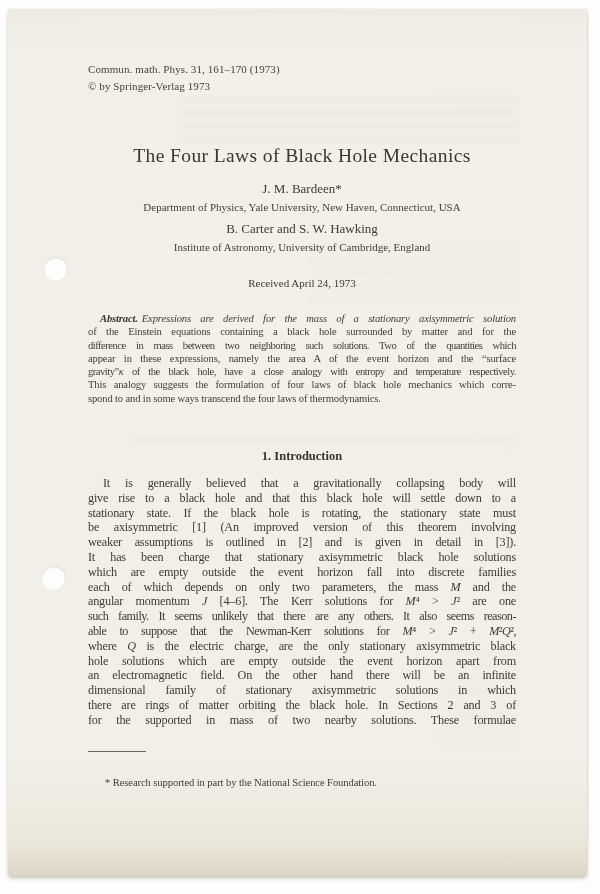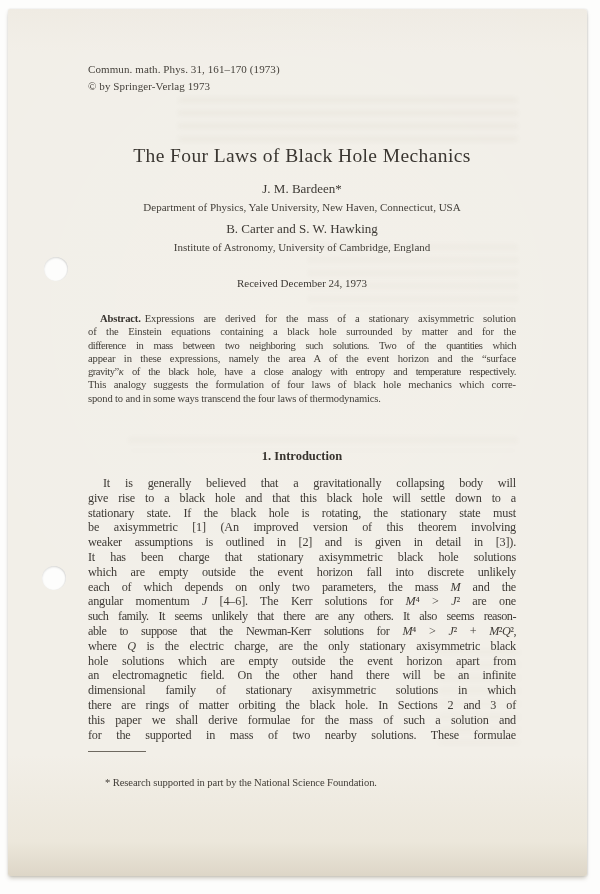--- a/index.html
+++ b/index.html
@@ -64,21 +64,21 @@
   .abstract { top: 303px; font-size: 10.6px; letter-spacing: -0.15px; color: #413d37; }
   .aline { height: 13.3px; line-height: 13.3px; white-space: nowrap; }
   .b { font-weight: bold; margin-right: 4px; color: #38342f; }
 
   .sechead { top: 440px; text-align: center; font-weight: bold; font-size: 12.5px; color: #38342f; }
 
   .bodytext { top: 467px; font-size: 12.2px; letter-spacing: -0.2px; color: #3e3a35; }
   .bline { height: 14.8px; line-height: 14.8px; white-space: nowrap; }
 
   .jl { text-align: justify; text-align-last: justify; }
-  .ind1 { padding-left: 12px; }
+  .ind1 { padding-left: 12px; font-style: italic; }
   .ind2 { padding-left: 15px; }
   .tight { letter-spacing: -0.5px; }
 
   .fnrule { top: 742px; width: 58px; border-top: 1px solid #6e6960; height: 0; }
   .footnote { top: 768px; padding-left: 17px; font-size: 10.6px; letter-spacing: -0.1px; color: #413d37; }
 </style>
 </head>
 <body>
 
 <div class="stage">
@@ -98,52 +98,51 @@
     </div>
 
     <h1 class="blk title">The Four Laws of Black Hole Mechanics</h1>
 
     <div class="blk author a1">J. M. Bardeen*</div>
     <div class="blk affil f1">Department of Physics, Yale University, New Haven, Connecticut, USA</div>
 
     <div class="blk author a2">B. Carter and S. W. Hawking</div>
     <div class="blk affil f2">Institute of Astronomy, University of Cambridge, England</div>
 
-    <div class="blk received">Received December 24, 1973</div>
+    <div class="blk received">Received April 24, 1973</div>
 
     <div class="blk abstract">
       <div class="aline jl ind1"><span class="b">Abstract.</span><span>Expressions are derived for the mass of a stationary axisymmetric solution</span></div>
       <div class="aline jl">of the Einstein equations containing a black hole surrounded by matter and for the</div>
       <div class="aline jl tight">difference in mass between two neighboring such solutions. Two of the quantities which</div>
       <div class="aline jl">appear in these expressions, namely the area A of the event horizon and the “surface</div>
       <div class="aline jl tight">gravity”<i>κ</i> of the black hole, have a close analogy with entropy and temperature respectively.</div>
       <div class="aline jl">This analogy suggests the formulation of four laws of black hole mechanics which corre-</div>
       <div class="aline">spond to and in some ways transcend the four laws of thermodynamics.</div>
     </div>
 
     <div class="blk sechead">1. Introduction</div>
 
     <div class="blk bodytext">
       <div class="bline jl ind2">It is generally believed that a gravitationally collapsing body will</div>
       <div class="bline jl">give rise to a black hole and that this black hole will settle down to a</div>
       <div class="bline jl">stationary state. If the black hole is rotating, the stationary state must</div>
       <div class="bline jl">be axisymmetric [1] (An improved version of this theorem involving</div>
       <div class="bline jl">weaker assumptions is outlined in [2] and is given in detail in [3]).</div>
       <div class="bline jl">It has been charge that stationary axisymmetric black hole solutions</div>
-      <div class="bline jl">which are empty outside the event horizon fall into discrete unlikely</div>
+      <div class="bline jl">which are empty outside the event horizon fall into discrete families</div>
       <div class="bline jl">each of which depends on only two parameters, the mass <i>M</i> and the</div>
       <div class="bline jl">angular momentum <i>J</i> [4–6]. The Kerr solutions for <i>M</i>⁴ &gt; <i>J</i>² are one</div>
       <div class="bline jl tight">such family. It seems unlikely that there are any others. It also seems reason-</div>
       <div class="bline jl tight">able to suppose that the Newman-Kerr solutions for <i>M</i>⁴ &gt; <i>J</i>² + <i>M</i>²<i>Q</i>²,</div>
       <div class="bline jl">where <i>Q</i> is the electric charge, are the only stationary axisymmetric black</div>
       <div class="bline jl">hole solutions which are empty outside the event horizon apart from</div>
       <div class="bline jl">an electromagnetic field. On the other hand there will be an infinite</div>
       <div class="bline jl">dimensional family of stationary axisymmetric solutions in which</div>
       <div class="bline jl">there are rings of matter orbiting the black hole. In Sections 2 and 3 of</div>
-      <div class="bline jl">this paper we shall derive formulae for the mass of such a solution and</div>
       <div class="bline jl">for the supported in mass of two nearby solutions. These formulae</div>
     </div>
 
     <div class="blk fnrule"></div>
     <div class="blk footnote">* Research supported in part by the National Science Foundation.</div>
 
   </div>
 </div>
 
 </body></html>

